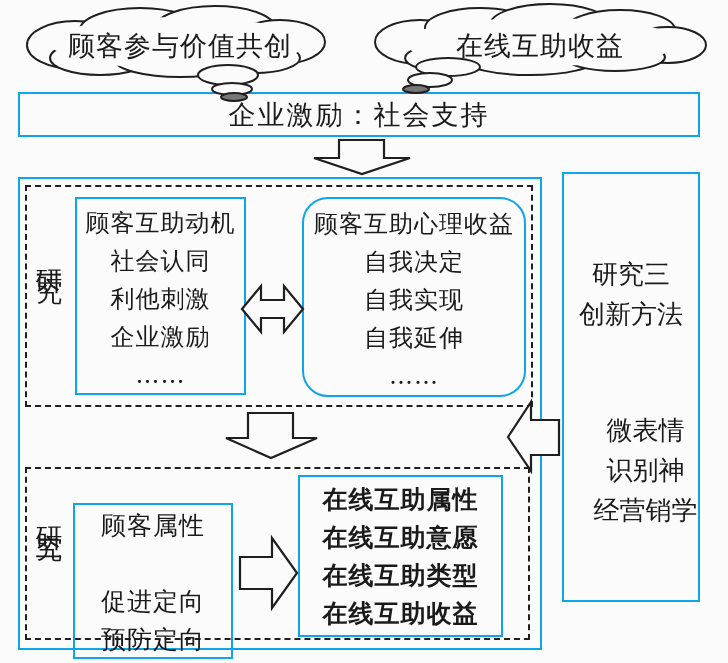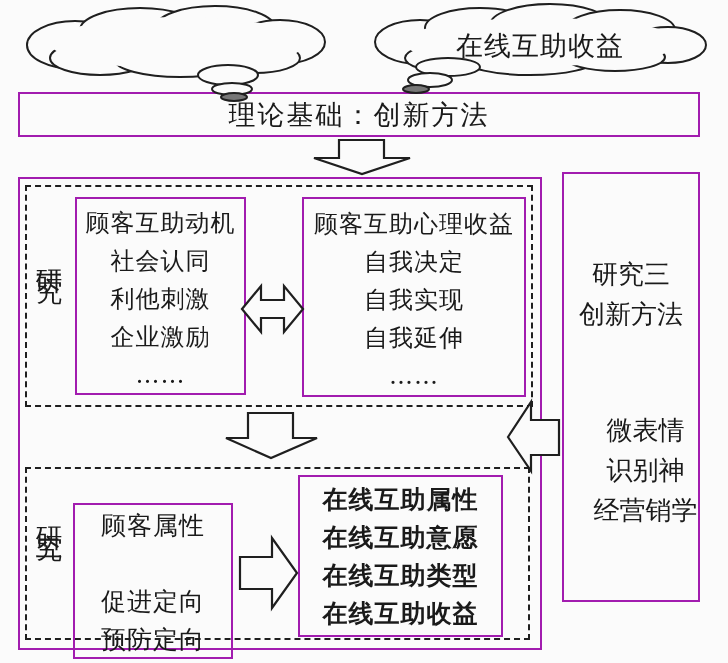--- a/index.html
+++ b/index.html
@@ -9,21 +9,21 @@
   }
   #stage{
     position:relative;
     width:728px;height:663px;
     background:#fbfbfb;
     overflow:hidden;
     color:#1a1a1a;
   }
   .box{
     position:absolute;
-    border:2px solid #a21caf;
+    border:2px solid #0ea5e9;
     background:transparent;
     box-sizing:border-box;
     z-index:1;
   }
   .dashedbox{
     position:absolute;
     border:2px dashed #1f1f1f;
     box-sizing:border-box;
     z-index:1;
   }
@@ -73,36 +73,36 @@
     font-size:26px;
     line-height:40px;
   }
 </style>
 </head>
 <body>
 
 <div id="stage">
 
   <div class="box" style="left:18px;top:92px;width:682px;height:45px;"></div>
-  <div id="theory-text">理论基础：创新方法</div>
+  <div id="theory-text">企业激励：社会支持</div>
 
   <div class="box" style="left:18px;top:177px;width:524px;height:473px;"></div>
 
   <div class="dashedbox" style="left:25px;top:185px;width:508px;height:222px;"></div>
   <div class="vlabel" style="left:31px;top:248px;">研究一</div>
 
   <div class="box" style="left:75px;top:197px;width:171px;height:198px;">
     <div class="boxtext ctext preline" style="top:5px;">顾客互助动机
 社会认同
 利他刺激
 企业激励
 ……</div>
   </div>
 
-  <div class="box" style="left:302px;top:197px;width:224px;height:200px;">
+  <div class="box" style="left:302px;top:197px;width:224px;height:200px;border-radius:26px;">
     <div class="boxtext ctext preline" style="top:6px;">顾客互助心理收益
 自我决定
 自我实现
 自我延伸
 ……</div>
   </div>
 
   <div class="dashedbox" style="left:25px;top:467px;width:505px;height:173px;"></div>
   <div class="vlabel" style="left:31px;top:505px;">研究二</div>
 
@@ -169,15 +169,16 @@
 
     <polygon points="248,413 293,413 293,438 317,438 271,458 226,438 248,438" fill="#fbfbfb" stroke="#1f1f1f" stroke-width="2.2"></polygon>
 
     <polygon points="242,309 261,286 261,300 284,300 284,286 303,309 284,332 284,318 261,318 261,332" fill="#fbfbfb" stroke="#1f1f1f" stroke-width="2.2"></polygon>
 
     <polygon points="240,557 272,557 272,538 297,573 272,608 272,589 240,589" fill="#fbfbfb" stroke="#1f1f1f" stroke-width="2.2"></polygon>
 
     <polygon points="508,437 531,402 531,420 559,420 559,455 531,455 531,471" fill="#fbfbfb" stroke="#1f1f1f" stroke-width="2.2"></polygon>
   </svg>
 
+  <div class="cloud-text" style="left:55px;top:28px;width:250px;">顾客参与价值共创</div>
   <div class="cloud-text" style="left:410px;top:28px;width:260px;">在线互助收益</div>
 
 </div>
 
 </body></html>

